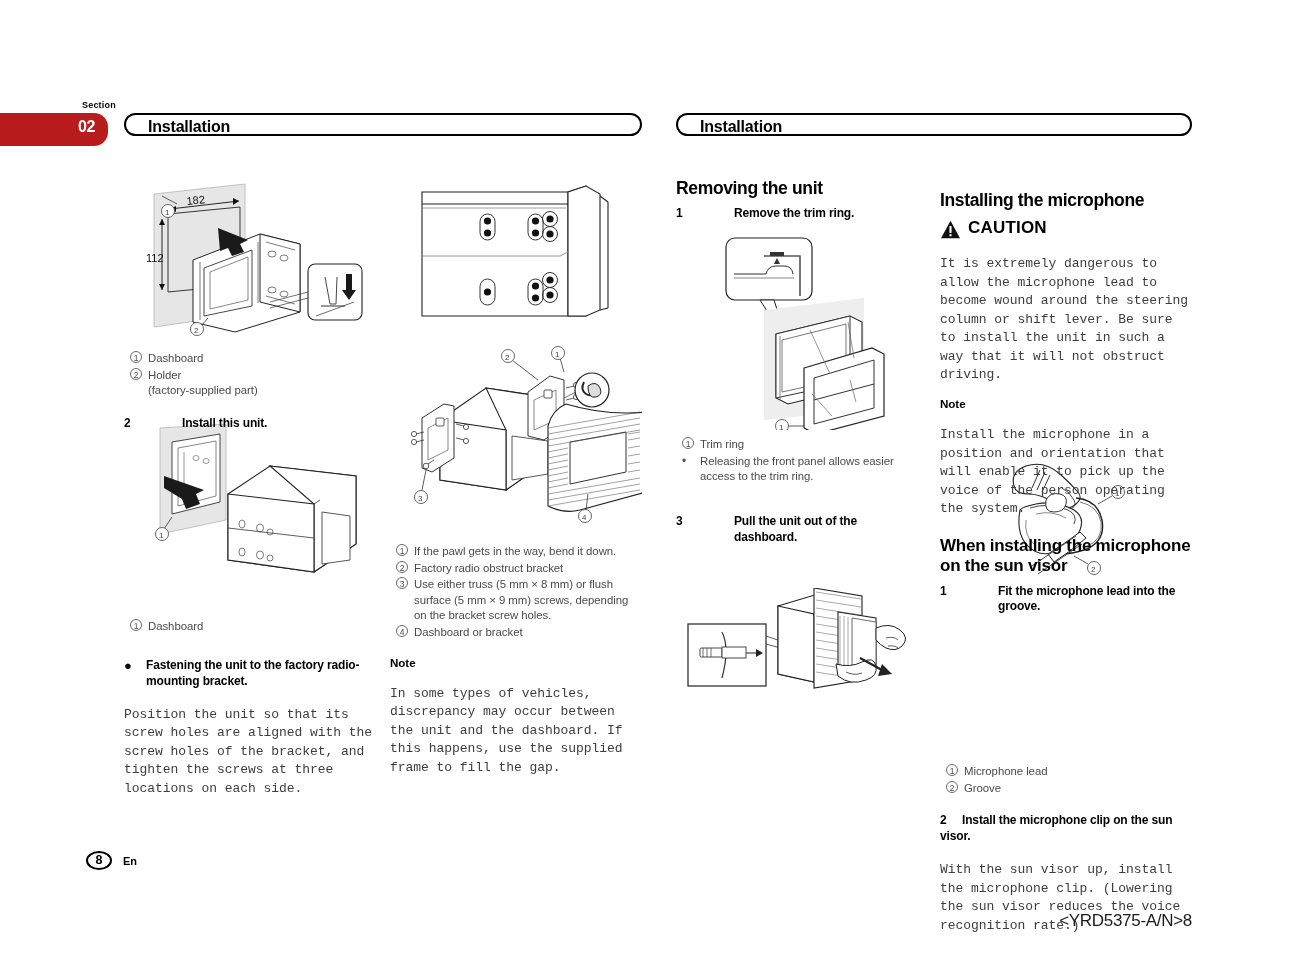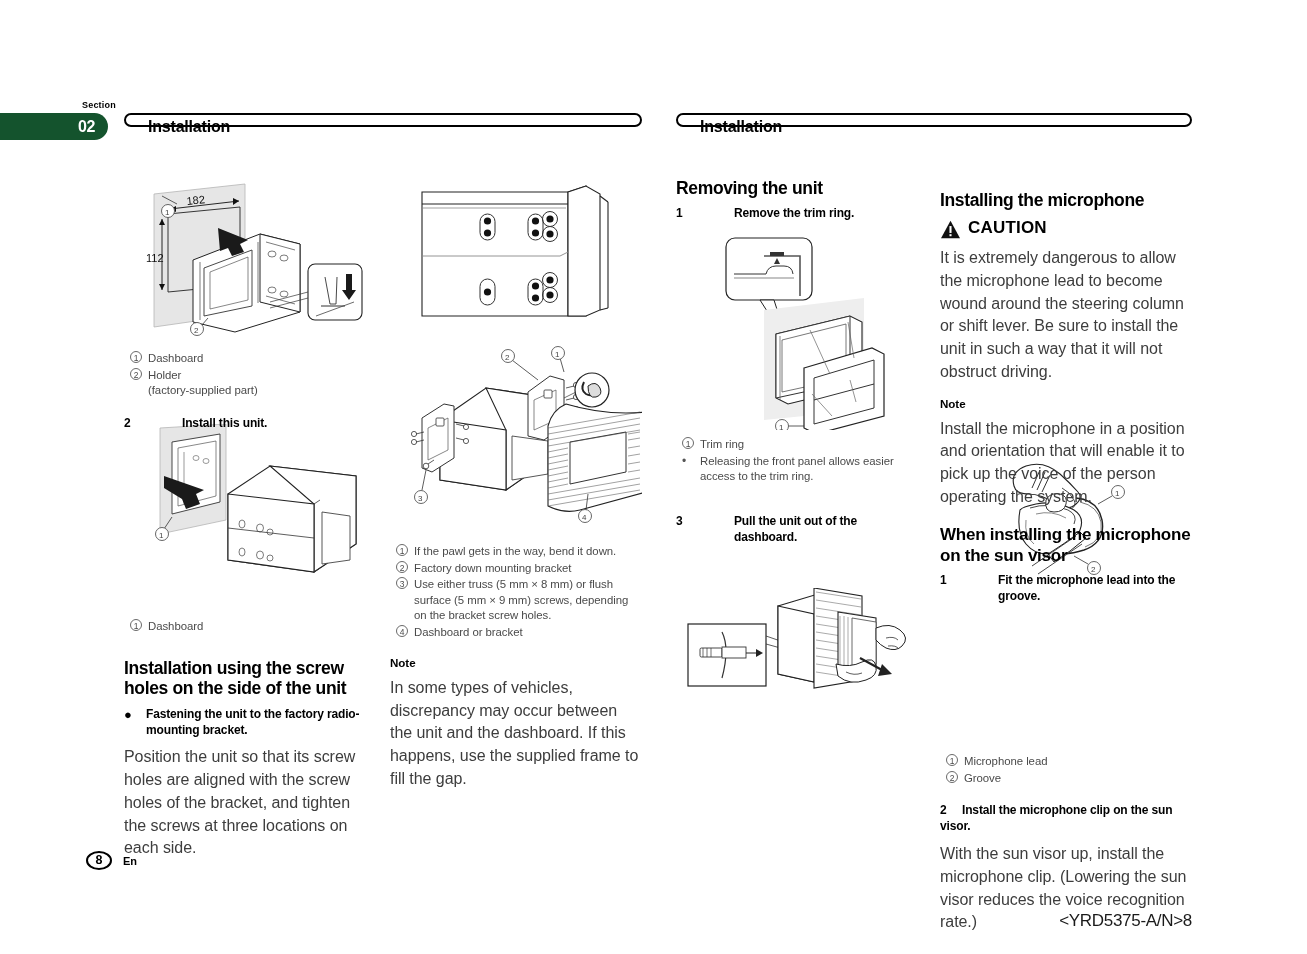--- a/index.html
+++ b/index.html
@@ -28,38 +28,38 @@
     font-size: 9px;
     font-weight: bold;
     letter-spacing: 0.2px;
     color: #000;
   }
   .section-badge {
     position: absolute;
     left: 0px;
     top: 113px;
     width: 108px;
-    height: 27px;
-    background: #14532d;
+    height: 33px;
+    background: #b91c1c;
     border-radius: 0 14px 14px 0;
   }
   .section-badge span {
     position: absolute;
     left: 78px;
     top: 5px;
     color: #fff;
     font-size: 16px;
     font-weight: bold;
     letter-spacing: -0.5px;
   }
 
   
   .head-pill {
     position: absolute;
-    height: 14px;
+    height: 23px;
     border: 2.2px solid #000;
     border-radius: 14px;
     box-sizing: border-box;
   }
   .head-pill span {
     position: absolute;
     left: 22px;
     top: 3px;
     font-size: 16px;
     font-weight: bold;
@@ -90,25 +90,26 @@
   }
   h3.head2 {
     font-size: 17px;
     font-weight: bold;
     line-height: 1.2;
     margin: 0 0 7px 0;
     letter-spacing: -0.25px;
     color: #000;
   }
   p.body {
-    font-size: 16px;
+    font-size: 13px;
     line-height: 1.42;
-    margin: 8px 0 3px 0;
+    margin: 16px 0 3px 0;
     color: #3d3d3d;
     letter-spacing: -0.05px;
+    font-family: Liberation Mono, monospace;
   }
   .note-head {
     font-size: 11.6px;
     font-weight: bold;
     color: #000;
     margin: 0 0 1px 0;
     letter-spacing: -0.05px;
   }
   .step {
     display: flex;
@@ -593,40 +594,39 @@
 
     <div style="height:178px"></div>
     <div class="keylist">
       <div class="keyitem">
         <span class="kmark"><span class="circnum">1</span></span>
         <span class="ktxt">Dashboard</span>
       </div>
     </div>
 
     <div style="height:22px"></div>
-    <h2 class="head1">Installation using the screw holes on the side of the unit</h2>
 
     <div class="bullet-head">
       <span class="dot">●</span>
       <span class="txt">Fastening the unit to the factory radio-mounting bracket.</span>
     </div>
     <p class="body">Position the unit so that its screw holes are aligned with the screw holes of the bracket, and tighten the screws at three locations on each side.</p>
   </div>
 
   <div class="col" id="col2">
     <div style="height:368px"></div>
 
     <div class="keylist">
       <div class="keyitem">
         <span class="kmark"><span class="circnum">1</span></span>
         <span class="ktxt">If the pawl gets in the way, bend it down.</span>
       </div>
       <div class="keyitem">
         <span class="kmark"><span class="circnum">2</span></span>
-        <span class="ktxt">Factory down mounting bracket</span>
+        <span class="ktxt">Factory radio obstruct bracket</span>
       </div>
       <div class="keyitem">
         <span class="kmark"><span class="circnum">3</span></span>
         <span class="ktxt">Use either truss (5 mm × 8 mm) or flush surface (5 mm × 9 mm) screws, depending on the bracket screw holes.</span>
       </div>
       <div class="keyitem">
         <span class="kmark"><span class="circnum">4</span></span>
         <span class="ktxt">Dashboard or bracket</span>
       </div>
     </div>

